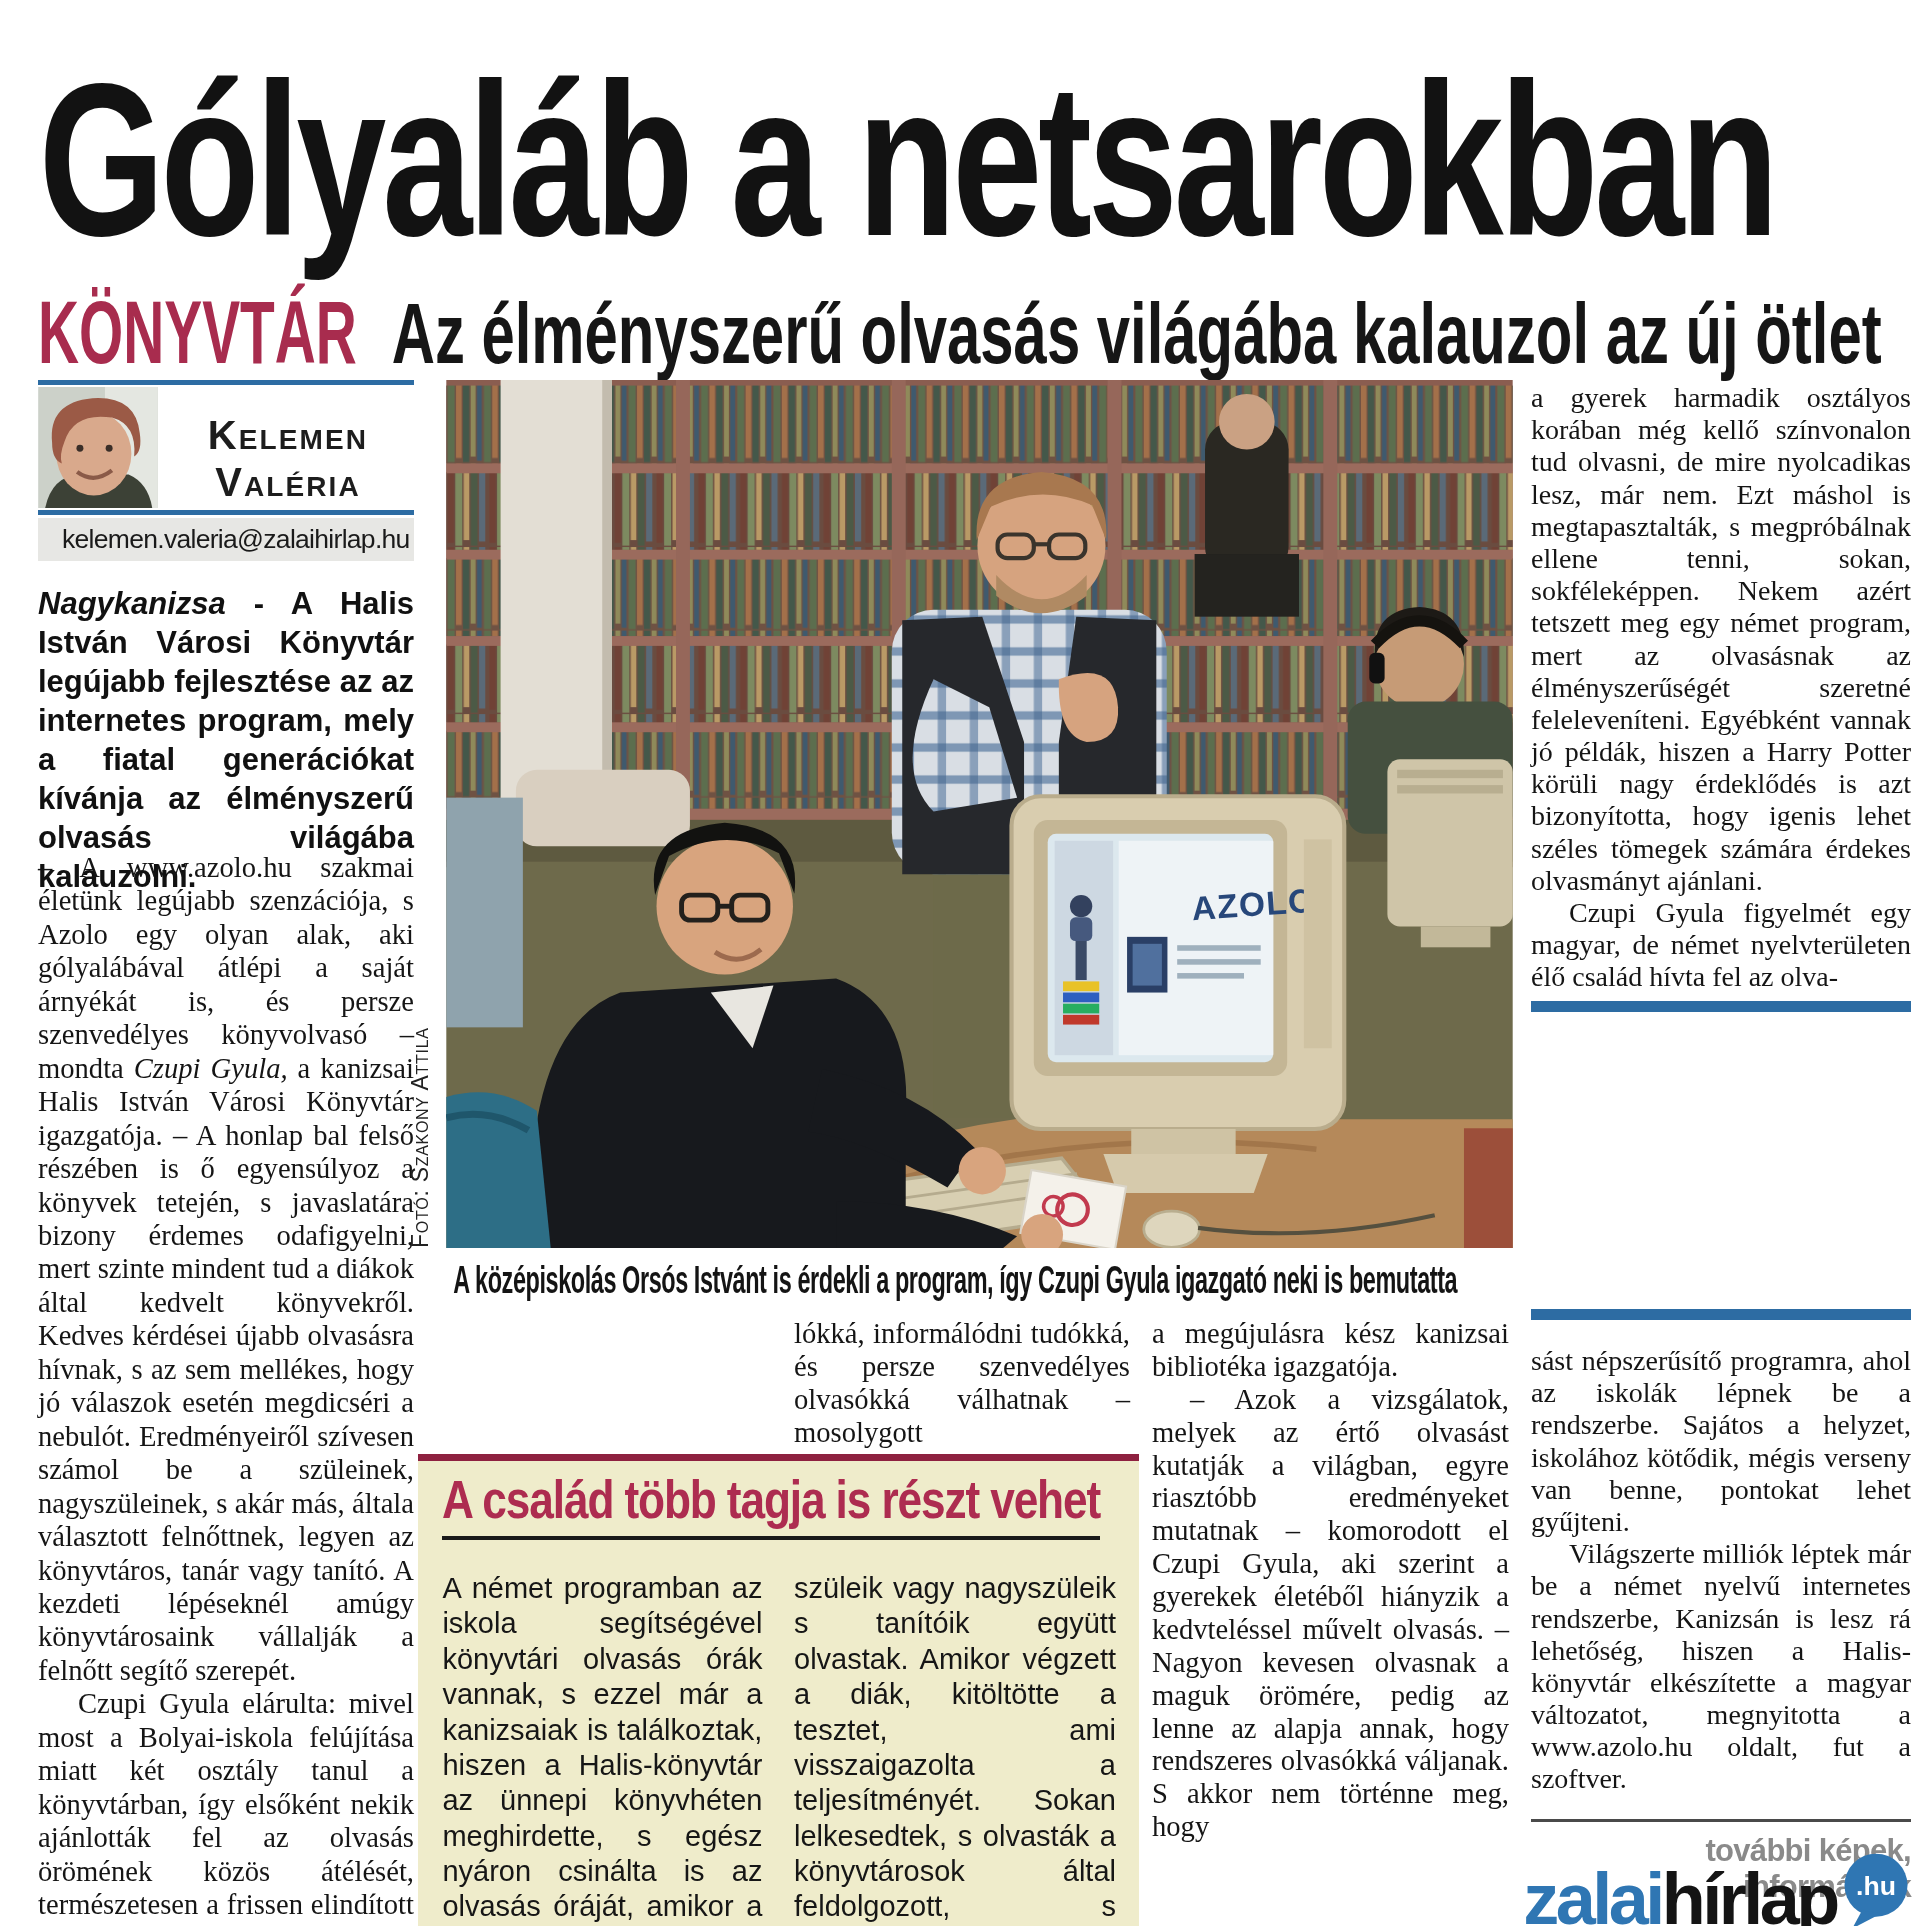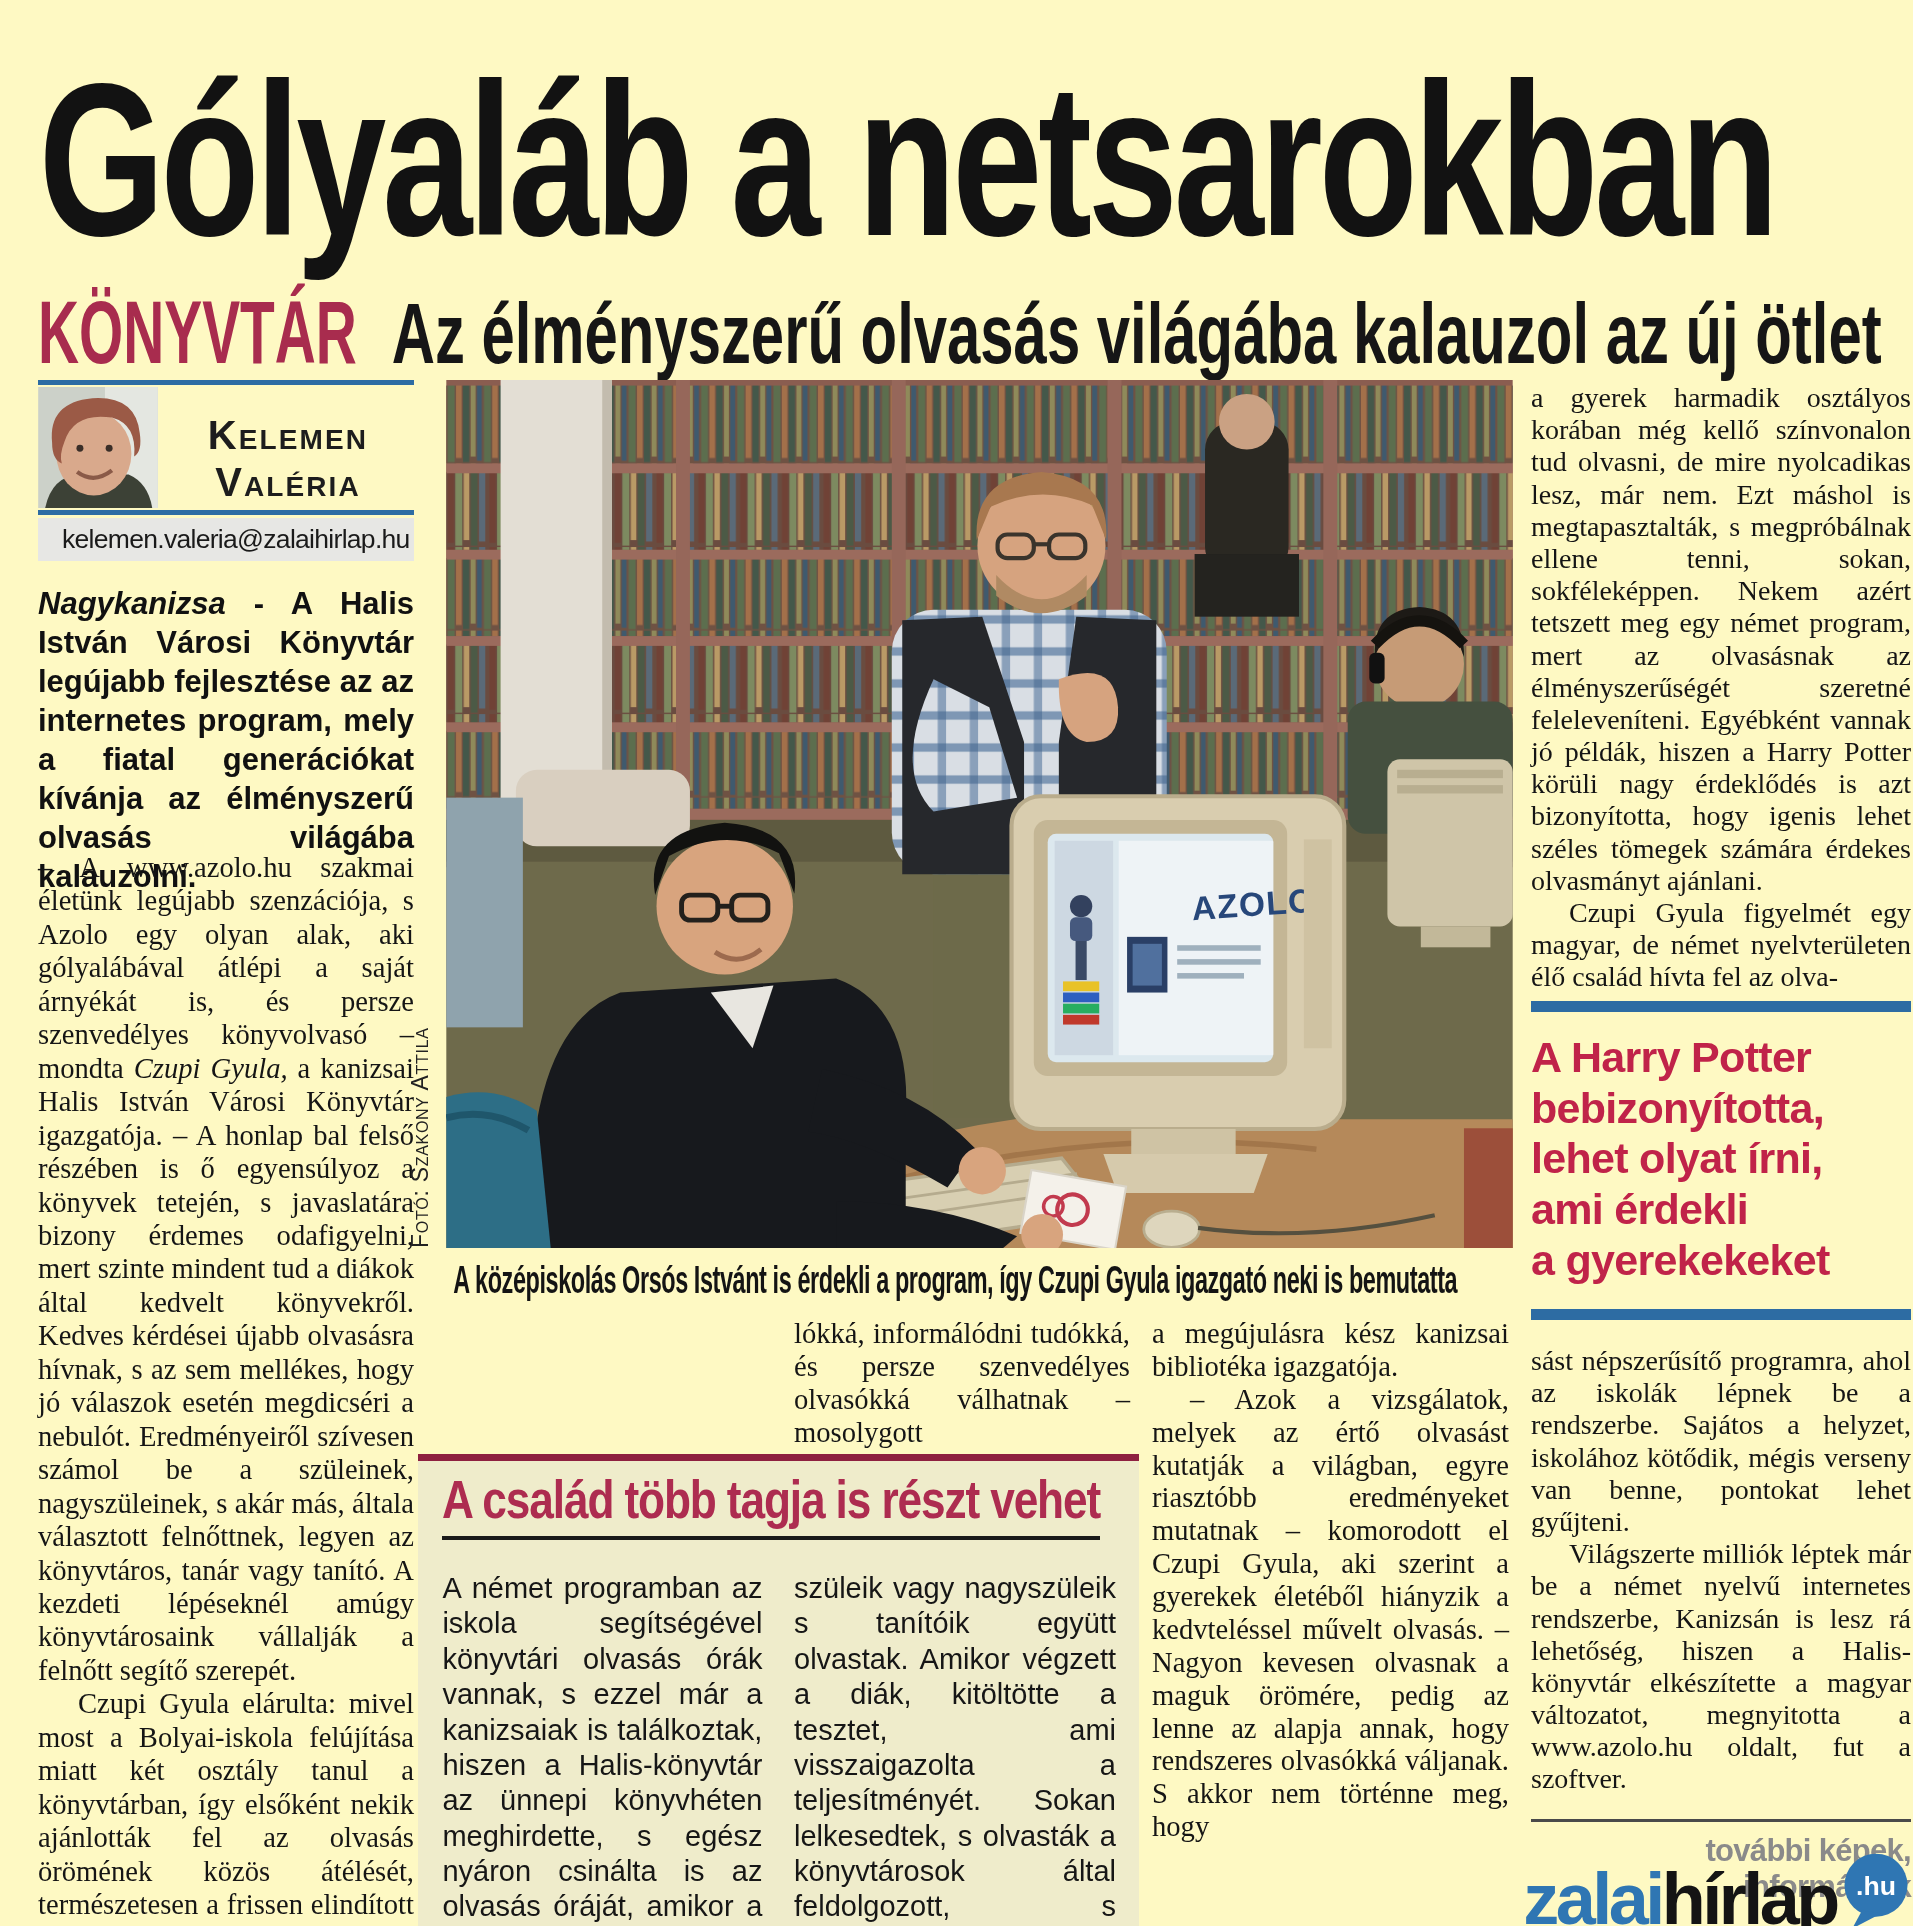--- a/index.html
+++ b/index.html
@@ -1,16 +1,16 @@
 <!DOCTYPE html>
 <html style="font-size:11px"><head>
 <meta charset="utf-8">
 <style>
   html,body{margin:0;padding:0;background:#8a8a8a;}
-  #page{position:relative;width:1914px;height:1926px;background:#fef9c3;overflow:hidden;
+  #page{position:relative;width:1914px;height:1926px;background:#ffffff;overflow:hidden;
         font-family:"Liberation Sans",sans-serif;color:#141414;}
   .abs{position:absolute;}
   .serif{font-family:"Liberation Serif",serif;font-size:28.6px;line-height:1.17;text-align:justify;color:#151515;}
   .serif p{margin:0;}
   .serif p.ind{text-indent:40px;}
   .lead{font-size:31px;line-height:1.26;font-weight:bold;text-align:justify;color:#111;}
   .lead .loc{font-style:italic;}
   .blue-line{background:#2d6ca3;}
   .email-bar{background:#e7e7e4;display:flex;align-items:center;}
   .email-bar span{font-size:26.5px;letter-spacing:-0.7px;color:#1a1a1a;padding-left:24px;}
@@ -252,25 +252,20 @@
     <div class="abs boxcol" style="left:24.4px;top:110px;width:320px;">A német programban az iskola segítségével könyvtári olvasás órák vannak, s ezzel már a kanizsaiak is találkoztak, hiszen a Halis-könyvtár az ünnepi könyvhéten meghirdette, s egész nyáron csinálta is az olvasás óráját, amikor a gyerekek,</div>
     <div class="abs boxcol" style="left:376px;top:110px;width:322px;">szüleik vagy nagyszüleik s tanítóik együtt olvastak. Amikor végzett a diák, kitöltötte a tesztet, ami visszaigazolta a teljesítményét. Sokan lelkesedtek, s olvasták a könyvtárosok által feldolgozott, s tesztkérdésekkel ellátott olvasmányokat.</div>
   </div>
 
   <div class="abs rserif" style="left:1531px;top:382px;width:380px;">
     <p>a gyerek harmadik osztályos korában még kellő színvonalon tud olvasni, de mire nyolcadikas lesz, már nem. Ezt máshol is megtapasztalták, s megpróbálnak ellene tenni, sokan, sokféleképpen. Nekem azért tetszett meg egy német program, mert az olvasásnak az élményszerűségét szeretné feleleveníteni. Egyébként vannak jó példák, hiszen a Harry Potter körüli nagy érdeklődés is azt bizonyította, hogy igenis lehet széles tömegek számára érdekes olvasmányt ajánlani.</p>
     <p class="ind">Czupi Gyula figyelmét egy magyar, de német nyelvterületen élő család hívta fel az olva-</p>
   </div>
 
   <div class="abs blue-line" style="left:1531px;top:1001px;width:380px;height:11px;"></div>
-  <div class="abs pullquote" style="left:1531px;top:1032px;width:380px;">A Harry Potter
-bebizonyította,
-lehet olyat írni,
-ami érdekli
-a gyerekekeket</div>
   <div class="abs blue-line" style="left:1531px;top:1309px;width:380px;height:11px;"></div>
 
   <div class="abs rserif" style="left:1531px;top:1345px;width:380px;">
     <p>sást népszerűsítő programra, ahol az iskolák lépnek be a rendszerbe. Sajátos a helyzet, iskolához kötődik, mégis verseny van benne, pontokat lehet gyűjteni.</p>
     <p class="ind">Világszerte milliók léptek már be a német nyelvű internetes rendszerbe, Kanizsán is lesz rá lehetőség, hiszen a Halis-könyvtár elkészítette a magyar változatot, megnyitotta a www.azolo.hu oldalt, fut a szoftver.</p>
   </div>
 
   <div class="abs thin-rule" style="left:1531px;top:1819px;width:380px;height:2.8px;"></div>
   <div class="abs note" style="left:1531px;top:1833px;width:380px;">további képek, információk</div>
 

